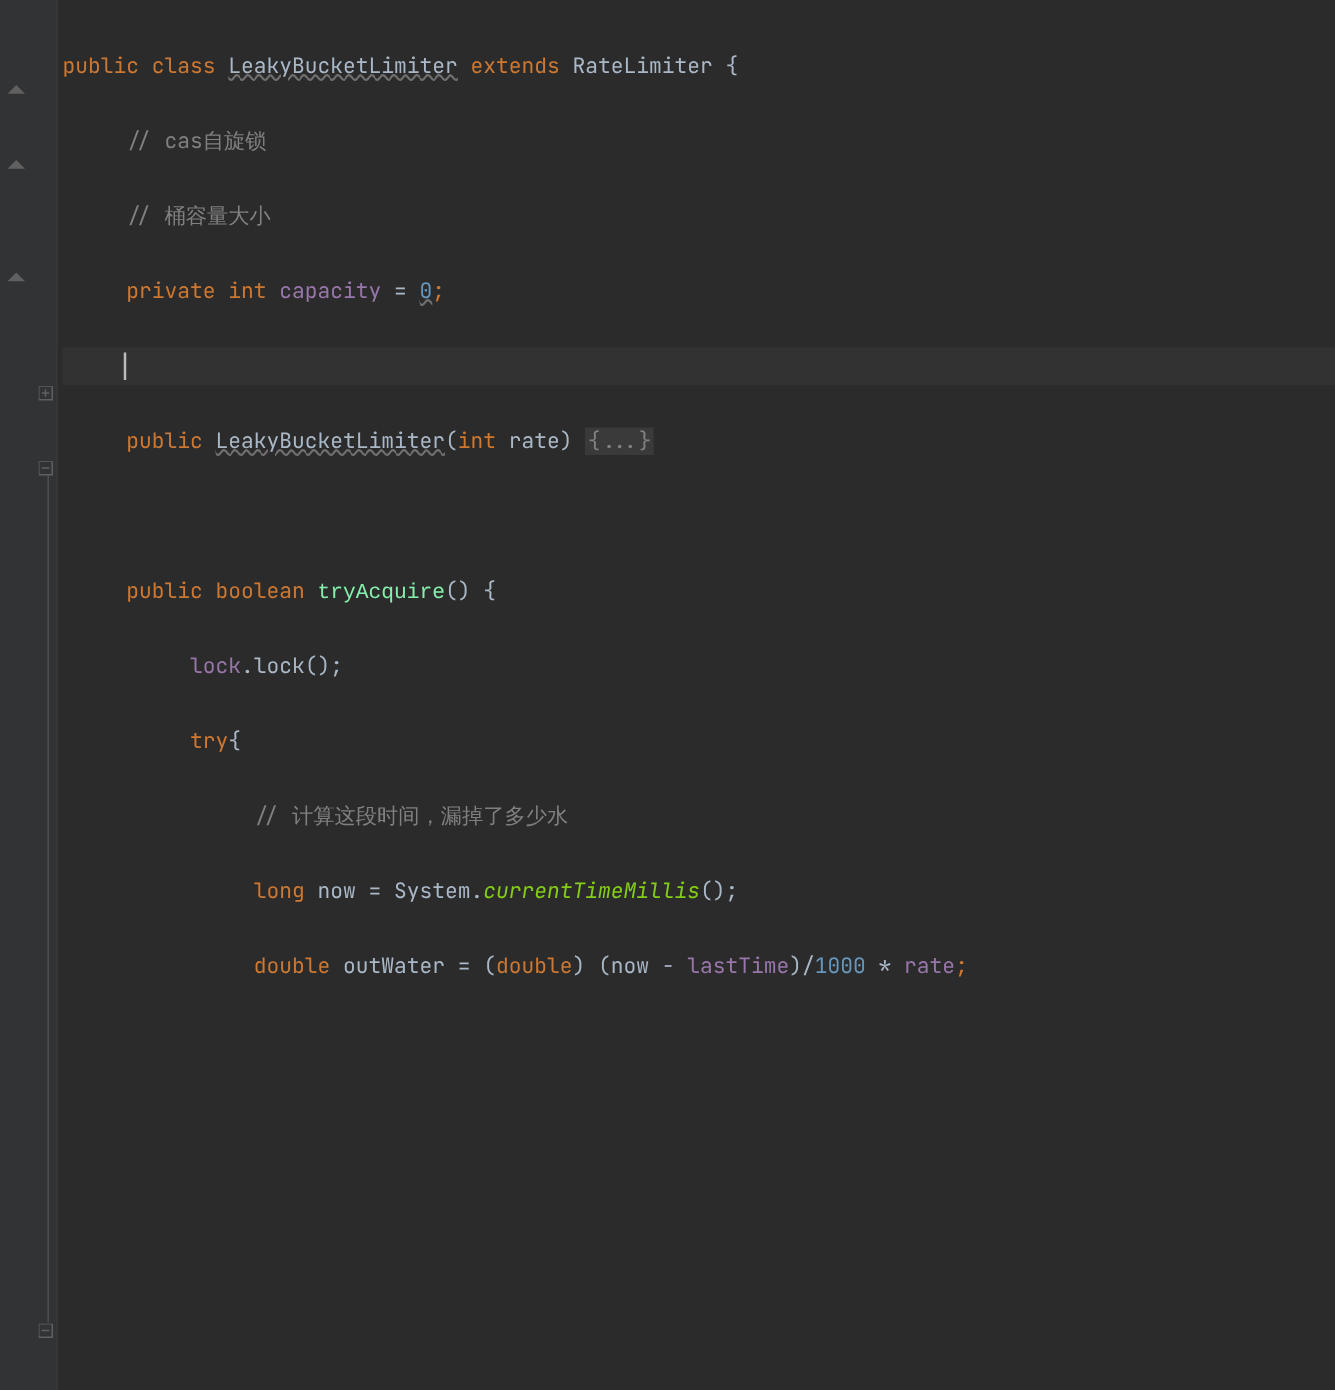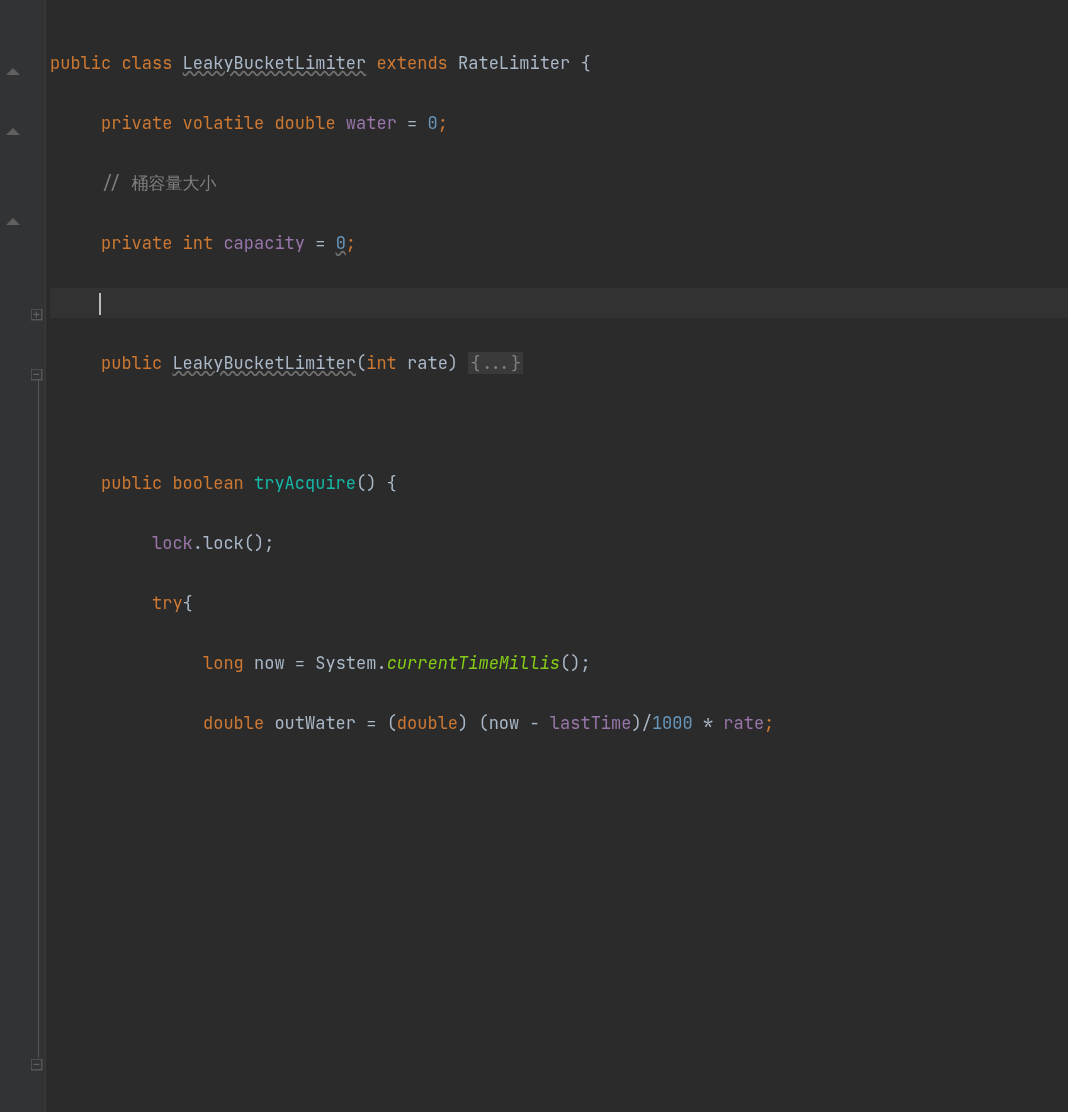--- a/index.html
+++ b/index.html
@@ -30,40 +30,40 @@
     }
     .fold-icon {
       position: absolute;
       right: 2px;
       width: 12px;
       height: 12px;
       color: #606060;
     }
     .editor {
       flex: 1;
-      padding: 18px 0 0 4px;
+      padding: 8px 0 0 4px;
       white-space: pre;
       position: relative;
     }
     .line { display: block; height: 30px; }
     .current-line { background: #323232; }
     .caret {
       display: inline-block;
       width: 2px;
       height: 22px;
       background: #bbbbbb;
       vertical-align: middle;
       margin-left: -2px;
     }
     .kw { color: #cc7832; }
     .ident { color: #a9b7c6; }
     .field { color: #9876aa; }
     .num { color: #6897bb; }
     .comment { color: #808080; }
-    .method-decl { color: #14b8a6; }
+    .method-decl { color: #86efac; font-family: Liberation Mono, monospace; }
     .method-call { color: #a9b7c6; }
     .static-call { font-style: italic; color: #84cc16; }
     .punct { color: #cc7832; }
     .paren { color: #a9b7c6; }
     .brace { color: #a9b7c6; }
     .underline-wavy { text-decoration: underline; text-decoration-color: #707070; text-decoration-style: wavy; }
     .folded { background: #3a3a3a; color: #808080; padding: 0 2px; }
     .fold-line {
       position: absolute;
       right: 6px;
@@ -95,29 +95,30 @@
     </svg>
   <svg class="fold-icon" style="top:1059px" viewBox="0 0 10 10">
       <rect x="0" y="0" width="9" height="9" fill="none" stroke="#606060"></rect>
       <line x1="2" y1="4.5" x2="7" y2="4.5" stroke="#606060"></line>
     </svg>
   <div class="fold-line" style="top:380px;height:678px"></div>
 </div>
 
 <div class="editor">
 <span class="line"><span class="kw">public</span> <span class="kw">class</span> <span class="ident underline-wavy">LeakyBucketLimiter</span> <span class="kw">extends</span> <span class="ident">RateLimiter</span> <span class="brace">{</span></span>
-<span class="line"><span>     </span><span class="kw">private</span> <span class="kw">volatile</span> <span class="kw">double</span> <span class="field">water</span> <span>=</span> <span class="num">0</span><span class="punct">;</span></span>
+<span class="line"><span>     </span><span class="comment">// cas自旋锁</span></span>
 <span class="line"><span>     </span><span class="comment">// 桶容量大小</span></span>
 <span class="line"><span>     </span><span class="kw">private</span> <span class="kw">int</span> <span class="field">capacity</span> <span>=</span> <span class="num underline-wavy">0</span><span class="punct">;</span></span>
 <span class="line current-line"><span>     </span><span class="caret"></span></span>
 <span class="line"><span>     </span><span class="kw">public</span> <span class="ident underline-wavy">LeakyBucketLimiter</span><span class="paren">(</span><span class="kw">int</span> <span class="ident">rate</span><span class="paren">) </span><span class="folded">{...}</span></span>
 <span class="line"></span>
 <span class="line"><span>     </span><span class="kw">public</span> <span class="kw">boolean</span> <span class="method-decl">tryAcquire</span><span class="paren">() {</span></span>
 <span class="line"><span>          </span><span class="field">lock</span><span>.</span><span class="method-call">lock</span><span class="paren">();</span></span>
 <span class="line"><span>          </span><span class="kw">try</span><span class="brace">{</span></span>
+<span class="line"><span>               </span><span class="comment">// 计算这段时间，漏掉了多少水</span></span>
 <span class="line"><span>               </span><span class="kw">long</span> <span class="ident">now</span><span> = </span><span class="ident">System</span><span>.</span><span class="static-call">currentTimeMillis</span><span class="paren">();</span></span>
 <span class="line"><span>               </span><span class="kw">double</span> <span class="ident">outWater</span><span> = </span><span class="paren">(</span><span class="kw">double</span><span class="paren">) (</span><span class="ident">now</span><span> - </span><span class="field">lastTime</span><span class="paren">)/</span><span class="num">1000</span><span> * </span><span class="field">rate</span><span class="punct">;</span></span>
 
 
 
 
 
 
 
 

